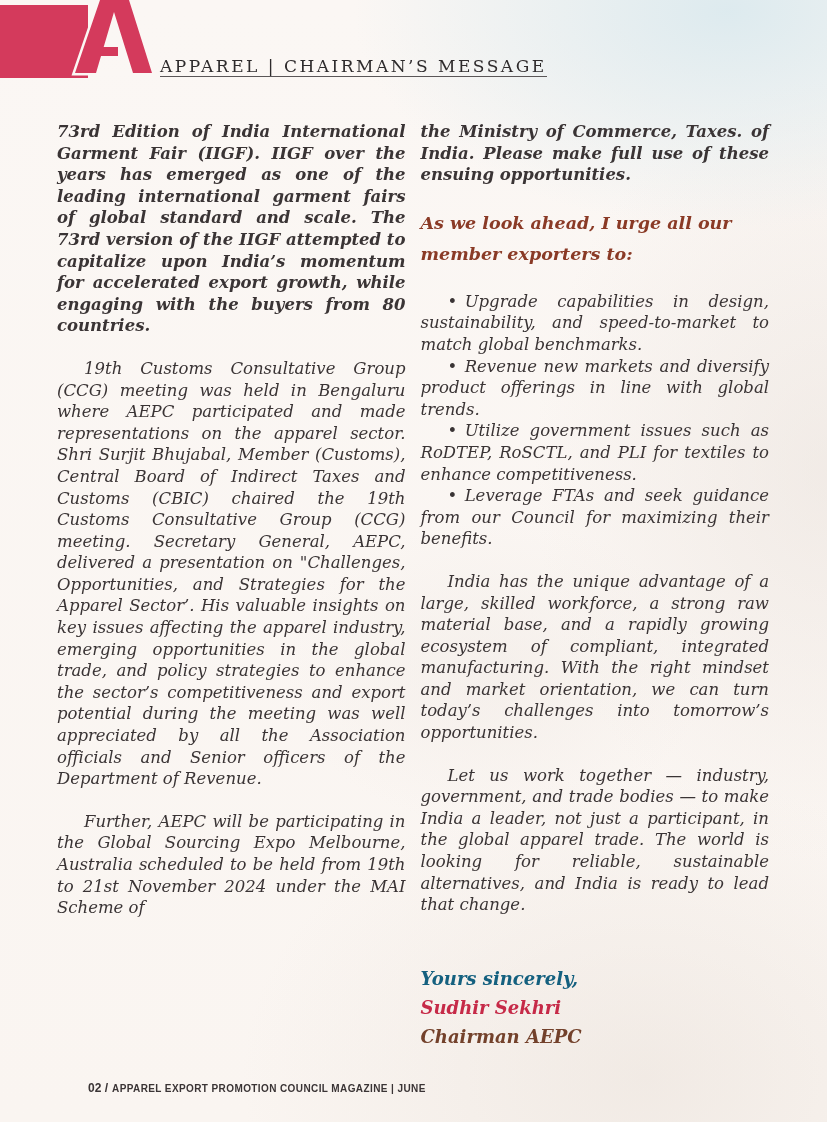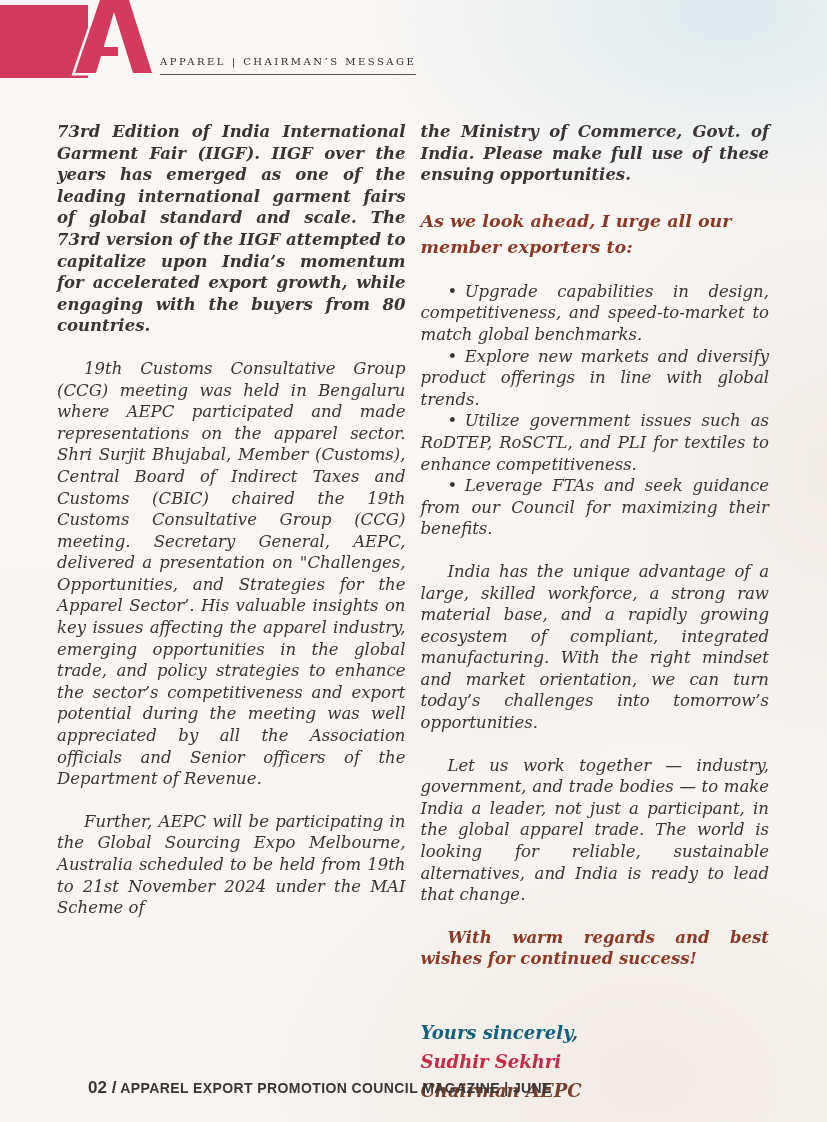--- a/index.html
+++ b/index.html
@@ -18,23 +18,22 @@
       radial-gradient(ellipse 560px 420px at 78% 96%, rgba(230,221,213,.45), rgba(230,221,213,0) 72%),
       radial-gradient(ellipse 300px 220px at 60% 60%, rgba(235,228,222,.35), rgba(235,228,222,0) 70%),
       linear-gradient(#fbf7f4,#faf5f1);
   }
   
   .logo-wrap{
     position:absolute;top:0;left:0;width:170px;height:90px;
   }
   .header-title{
     position:absolute;top:56px;left:160px;
-    font-size:10px;letter-spacing:2.5px;
+    font-size:17px;letter-spacing:2.5px;
     color:#2e2b2c;
-    padding-bottom:7px;
     border-bottom:1px solid #5a5657;
     white-space:nowrap;
   }
   
   .columns{
     position:absolute;top:121px;left:57px;
     width:712px;
     display:flex;gap:15px;
     color:#3a3435;
   }
@@ -42,40 +41,40 @@
     font-style:italic;
     font-size:16.5px;line-height:21.6px;
     text-align:justify;
   }
   .col p{margin:0 0 21px 0;text-indent:27px;}
   .col p.flush{text-indent:0;font-weight:bold;}
   .col p.bullet-item{margin-bottom:0;}
   .bullet-mark{margin-right:.45em;}
   h3.urge-heading{
     margin:22px 0 21px 0;
-    font-size:17.5px;line-height:26px;
+    font-size:17.5px;line-height:31px;
     font-style:italic;font-weight:bold;
     text-align:left;
   }
   .bullets{margin:0 0 21px 0;}
   p.closing{
     font-weight:bold;
   }
   .signature{margin-top:26px;font-weight:bold;font-style:italic;font-size:18px;line-height:29px;}
   .signature div{white-space:nowrap;}
   
   .footer{
     position:absolute;left:88px;top:1078px;
     color:#3a3435;
     font-family:"Liberation Sans","DejaVu Sans",sans-serif;
     font-weight:bold;
     white-space:nowrap;
   }
-  .footer .pageno{font-size:17px;letter-spacing:0px;margin-right:4px;}
-  .footer .mag{font-size:14px;letter-spacing:.4px;}
+  .footer .pageno{font-size:12px;letter-spacing:0px;margin-right:4px;}
+  .footer .mag{font-size:10px;letter-spacing:.4px;}
 </style>
 </head>
 <body>
 
 <div class="page">
 
   <div class="logo-wrap">
     <svg width="170" height="90" viewBox="0 0 170 90">
       <rect x="0" y="5" width="88" height="73" fill="#d43a5c"></rect>
       <g fill="#d43a5c" stroke="#fbf7f4" stroke-width="5" paint-order="stroke">
@@ -88,35 +87,34 @@
 
   <div class="columns">
 
     <section class="col">
       <p class="flush">73rd Edition of India International Garment Fair (IIGF). IIGF over the years has emerged as one of the leading international garment fairs of global standard and scale. The 73rd version of the IIGF attempted to capitalize upon India’s momentum for accelerated export growth, while engaging with the buyers from 80 countries.</p>
       <p>19th Customs Consultative Group (CCG) meeting was held in Bengaluru where AEPC participated and made representations on the apparel sector. Shri Surjit Bhujabal, Member (Customs), Central Board of Indirect Taxes and Customs (CBIC) chaired the 19th Customs Consultative Group (CCG) meeting. Secretary General, AEPC, delivered a presentation on "Challenges, Opportunities, and Strategies for the Apparel Sector’. His valuable insights on key issues affecting the apparel industry, emerging opportunities in the global trade, and policy strategies to enhance the sector’s competitiveness and export potential during the meeting was well appreciated by all the Association officials and Senior officers of the Department of Revenue.</p>
       <p>Further, AEPC will be participating in the Global Sourcing Expo Melbourne, Australia scheduled to be held from 19th to 21st November 2024 under the MAI Scheme of</p>
     </section>
 
     <section class="col">
-      <p class="flush">the Ministry of Commerce, Govt. of India. Please make full use of these ensuing opportunities.</p>
+      <p class="flush">the Ministry of Commerce, Taxes. of India. Please make full use of these ensuing opportunities.</p>
 
       <h3 class="urge-heading" style="color: rgb(138, 58, 38);">As we look ahead, I urge all our member exporters to:</h3>
 
       <div class="bullets">
-        <p class="bullet-item"><span class="bullet-mark">•</span><span>Upgrade capabilities in design, competitiveness, and speed-to-market to match global benchmarks.</span></p>
-        <p class="bullet-item"><span class="bullet-mark">•</span><span>Explore new markets and diversify product offerings in line with global trends.</span></p>
+        <p class="bullet-item"><span class="bullet-mark">•</span><span>Upgrade capabilities in design, sustainability, and speed-to-market to match global benchmarks.</span></p>
+        <p class="bullet-item"><span class="bullet-mark">•</span><span>Revenue new markets and diversify product offerings in line with global trends.</span></p>
         <p class="bullet-item"><span class="bullet-mark">•</span><span>Utilize government issues such as RoDTEP, RoSCTL, and PLI for textiles to enhance competitiveness.</span></p>
         <p class="bullet-item"><span class="bullet-mark">•</span><span>Leverage FTAs and seek guidance from our Council for maximizing their benefits.</span></p>
       </div>
 
       <p>India has the unique advantage of a large, skilled workforce, a strong raw material base, and a rapidly growing ecosystem of compliant, integrated manufacturing. With the right mindset and market orientation, we can turn today’s challenges into tomorrow’s opportunities.</p>
       <p>Let us work together — industry, government, and trade bodies — to make India a leader, not just a participant, in the global apparel trade. The world is looking for reliable, sustainable alternatives, and India is ready to lead that change.</p>
 
-      <p class="closing" style="color: rgb(138, 58, 38);">With warm regards and best wishes for continued success!</p>
 
       <div class="signature">
         <div style="color: rgb(20, 96, 127); margin-top: 48px;">Yours sincerely,</div>
         <div style="color: rgb(198, 42, 72);">Sudhir Sekhri</div>
         <div style="color: rgb(115, 65, 43);">Chairman AEPC</div>
       </div>
     </section>
 
   </div>
 

